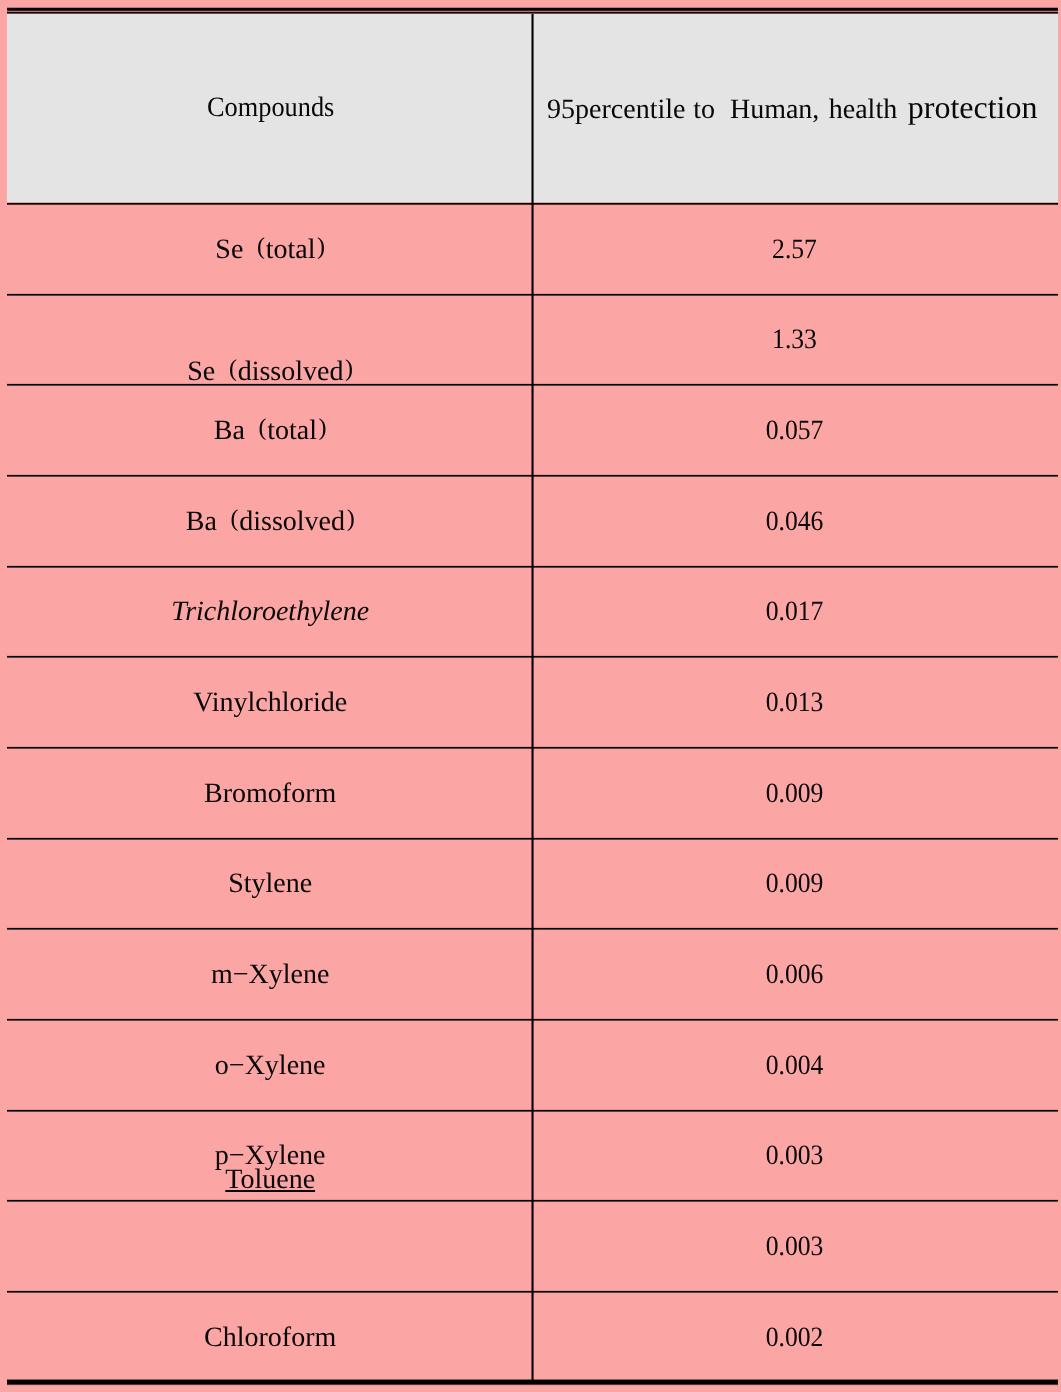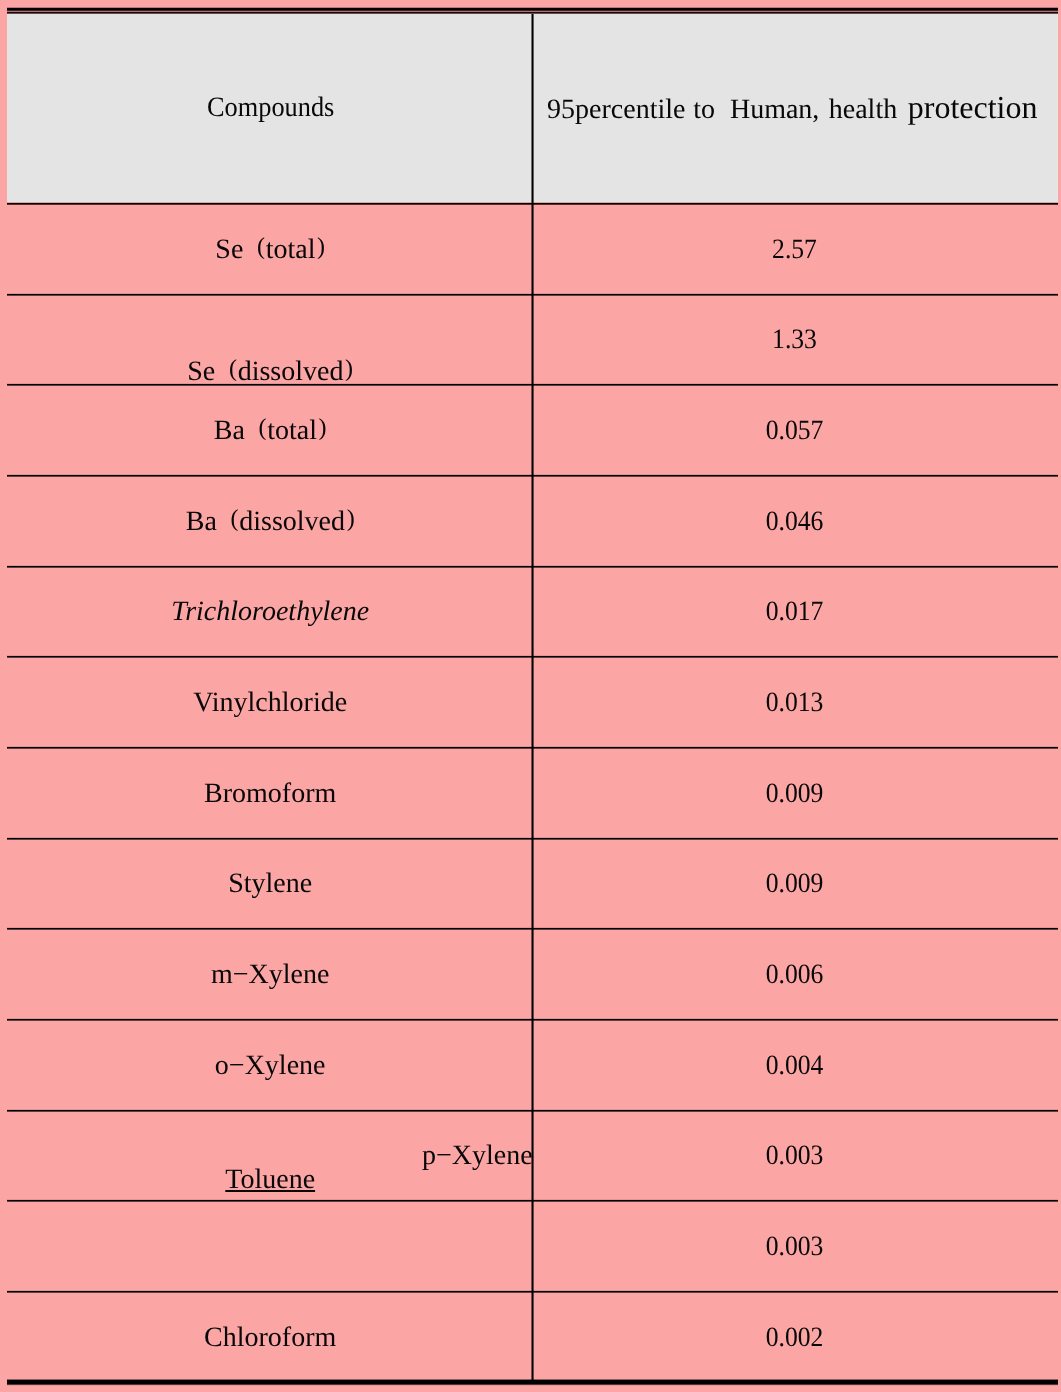--- a/index.html
+++ b/index.html
@@ -146,21 +146,21 @@
         <span class="inner num">0.006</span>
       </div>
       <div class="rule hair" style="left:7px;top:1109px;width:1051px;"></div>
       <div class="cell" style="left:7px;top:1019.3399999999999px;width:525px;height:90.66px;">
         <span class="inner"><span>o−Xylene</span></span>
       </div>
       <div class="cell" style="left:533.4px;top:1019.3399999999999px;width:524.6px;height:90.66px;">
         <span class="inner num">0.004</span>
       </div>
       <div class="rule hair" style="left:7px;top:1199px;width:1051px;"></div>
-      <div class="cell" style="left:7px;top:1110px;width:525px;height:90.66px;justify-content:flex-end;">
+      <div class="cell" style="left:7px;top:1110px;width:525px;height:90.66px;">
         <span class="inner"><span>p−Xylene</span></span>
       </div>
       <div class="cell" style="left:533.4px;top:1110px;width:524.6px;height:90.66px;">
         <span class="inner num">0.003</span>
       </div>
       <div class="rule hair" style="left:7px;top:1290px;width:1051px;"></div>
       <div class="cell" style="left:7px;top:1130px;width:525px;height:97px;text-decoration:underline;">
         <span class="inner"><span>Toluene</span></span>
       </div>
       <div class="cell" style="left:533.4px;top:1200.66px;width:524.6px;height:90.66px;">

